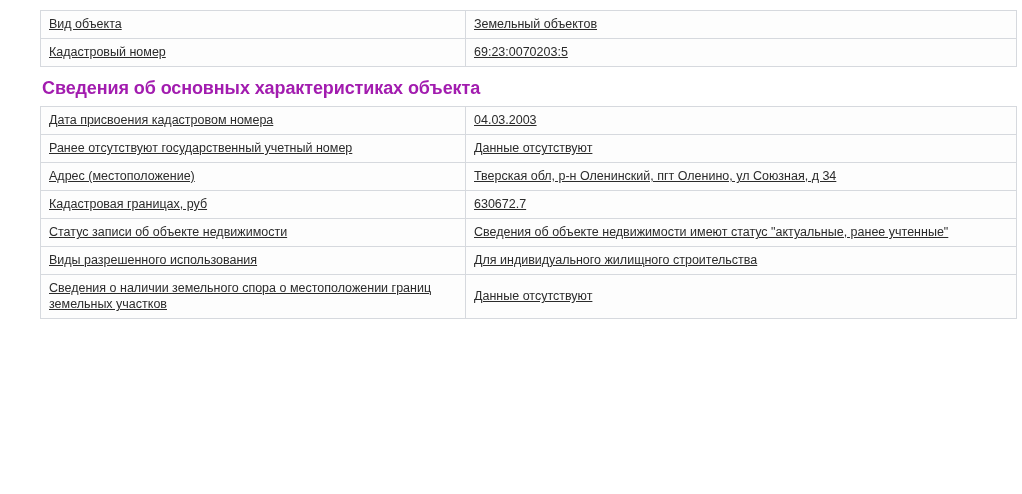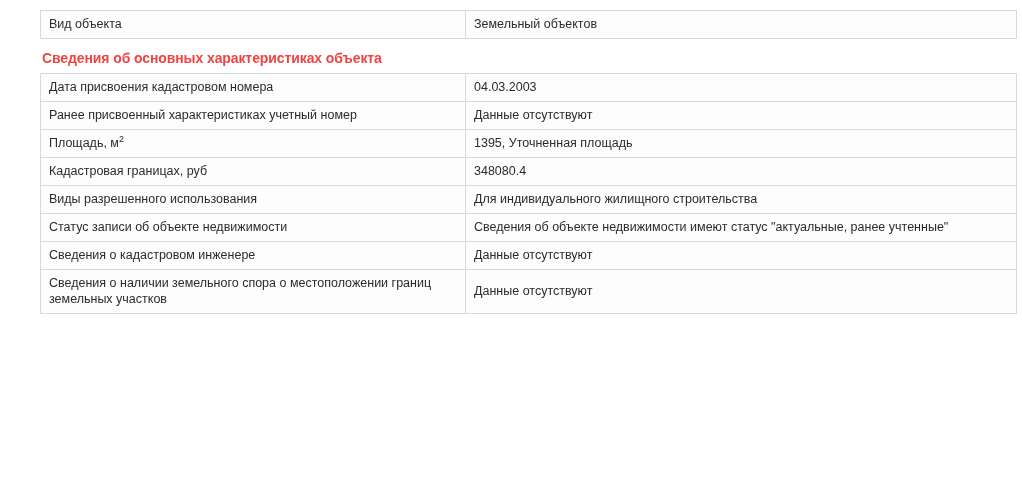--- a/index.html
+++ b/index.html
@@ -20,39 +20,40 @@
     width: 1022px;
     height: 494px;
     box-sizing: border-box;
     padding: 10px 40px 0 40px;
   }
   table.rows {
     width: 942px;
     border-collapse: collapse;
     table-layout: fixed;
     background: #fdfdfd;
+    text-decoration: underline;
   }
   table.rows td {
     border: 1px solid #d6d9de;
     padding: 5px 8px 6px 8px;
     font-size: 12.5px;
     line-height: 16px;
     vertical-align: middle;
     background: #fdfdfd;
   }
   td.label {
     width: 408px;
   }
   td.value {
     width: 534px;
   }
   .section-title {
-    font-size: 14px;
+    font-size: 18px;
     font-weight: bold;
-    color: #ef4444;
+    color: #a21caf;
     margin: 11px 0 7px 2px;
     letter-spacing: -0.1px;
   }
   .sup {
     font-size: 9px;
     vertical-align: super;
     line-height: 0;
   }
   .tall2 { height: 32px; }
 </style>
@@ -60,54 +61,54 @@
 <body>
 
 <div class="page">
 
   <table class="rows">
     <tbody>
       <tr>
         <td class="label">Вид объекта</td>
         <td class="value">Земельный объектов</td>
       </tr>
+      <tr>
+        <td class="label">Кадастровый номер</td>
+        <td class="value">69:23:0070203:5</td>
+      </tr>
     </tbody>
   </table>
 
   <div class="section-title">Сведения об основных характеристиках объекта</div>
 
   <table class="rows">
     <tbody>
       <tr>
         <td class="label">Дата присвоения кадастровом номера</td>
         <td class="value">04.03.2003</td>
       </tr>
       <tr>
-        <td class="label">Ранее присвоенный характеристиках учетный номер</td>
+        <td class="label">Ранее отсутствуют государственный учетный номер</td>
         <td class="value">Данные отсутствуют</td>
       </tr>
       <tr>
-        <td class="label"><span>Площадь, м<span class="sup">2</span></span></td>
-        <td class="value">1395, Уточненная площадь</td>
+        <td class="label">Адрес (местоположение)</td>
+        <td class="value">Тверская обл, р-н Оленинский, пгт Оленино, ул Союзная, д 34</td>
       </tr>
       <tr>
         <td class="label">Кадастровая границах, руб</td>
-        <td class="value">348080.4</td>
-      </tr>
-      <tr>
-        <td class="label">Виды разрешенного использования</td>
-        <td class="value">Для индивидуального жилищного строительства</td>
+        <td class="value">630672.7</td>
       </tr>
       <tr>
         <td class="label">Статус записи об объекте недвижимости</td>
         <td class="value">Сведения об объекте недвижимости имеют статус "актуальные, ранее учтенные"</td>
       </tr>
       <tr>
-        <td class="label">Сведения о кадастровом инженере</td>
-        <td class="value">Данные отсутствуют</td>
+        <td class="label">Виды разрешенного использования</td>
+        <td class="value">Для индивидуального жилищного строительства</td>
       </tr>
       <tr>
         <td class="label tall2">Сведения о наличии земельного спора о местоположении границ земельных участков</td>
         <td class="value tall2">Данные отсутствуют</td>
       </tr>
 
     </tbody>
   </table>
 
 </div>

